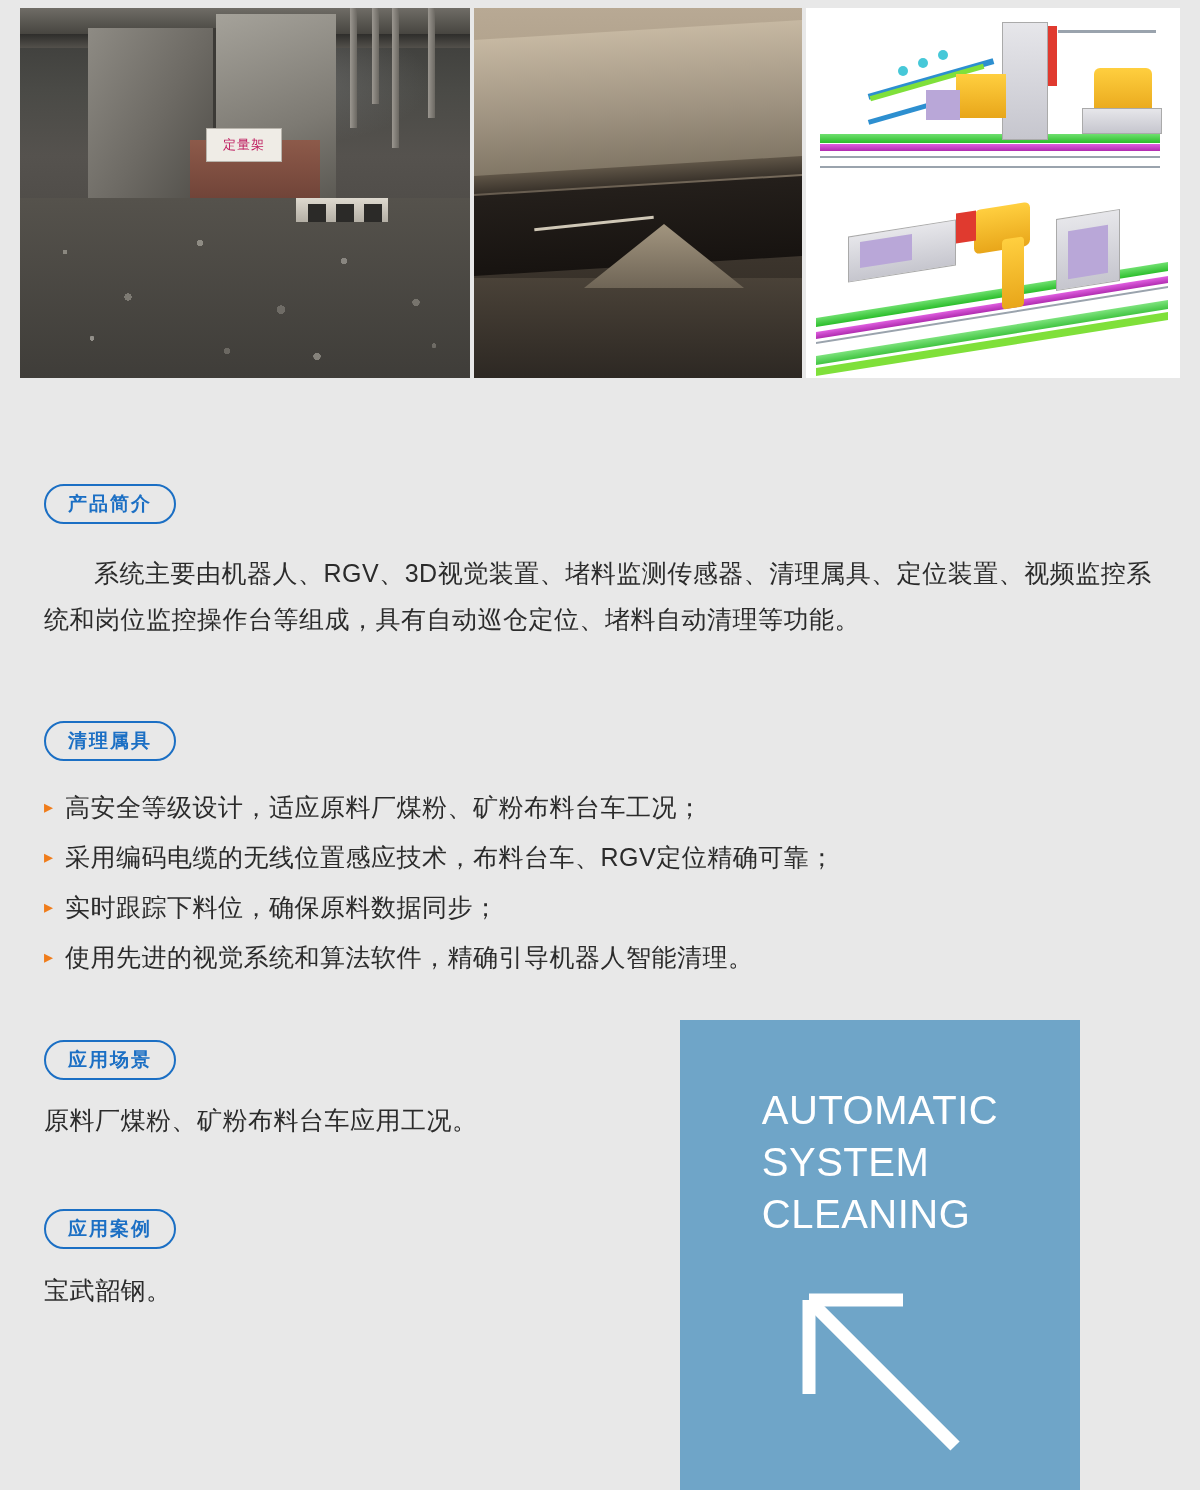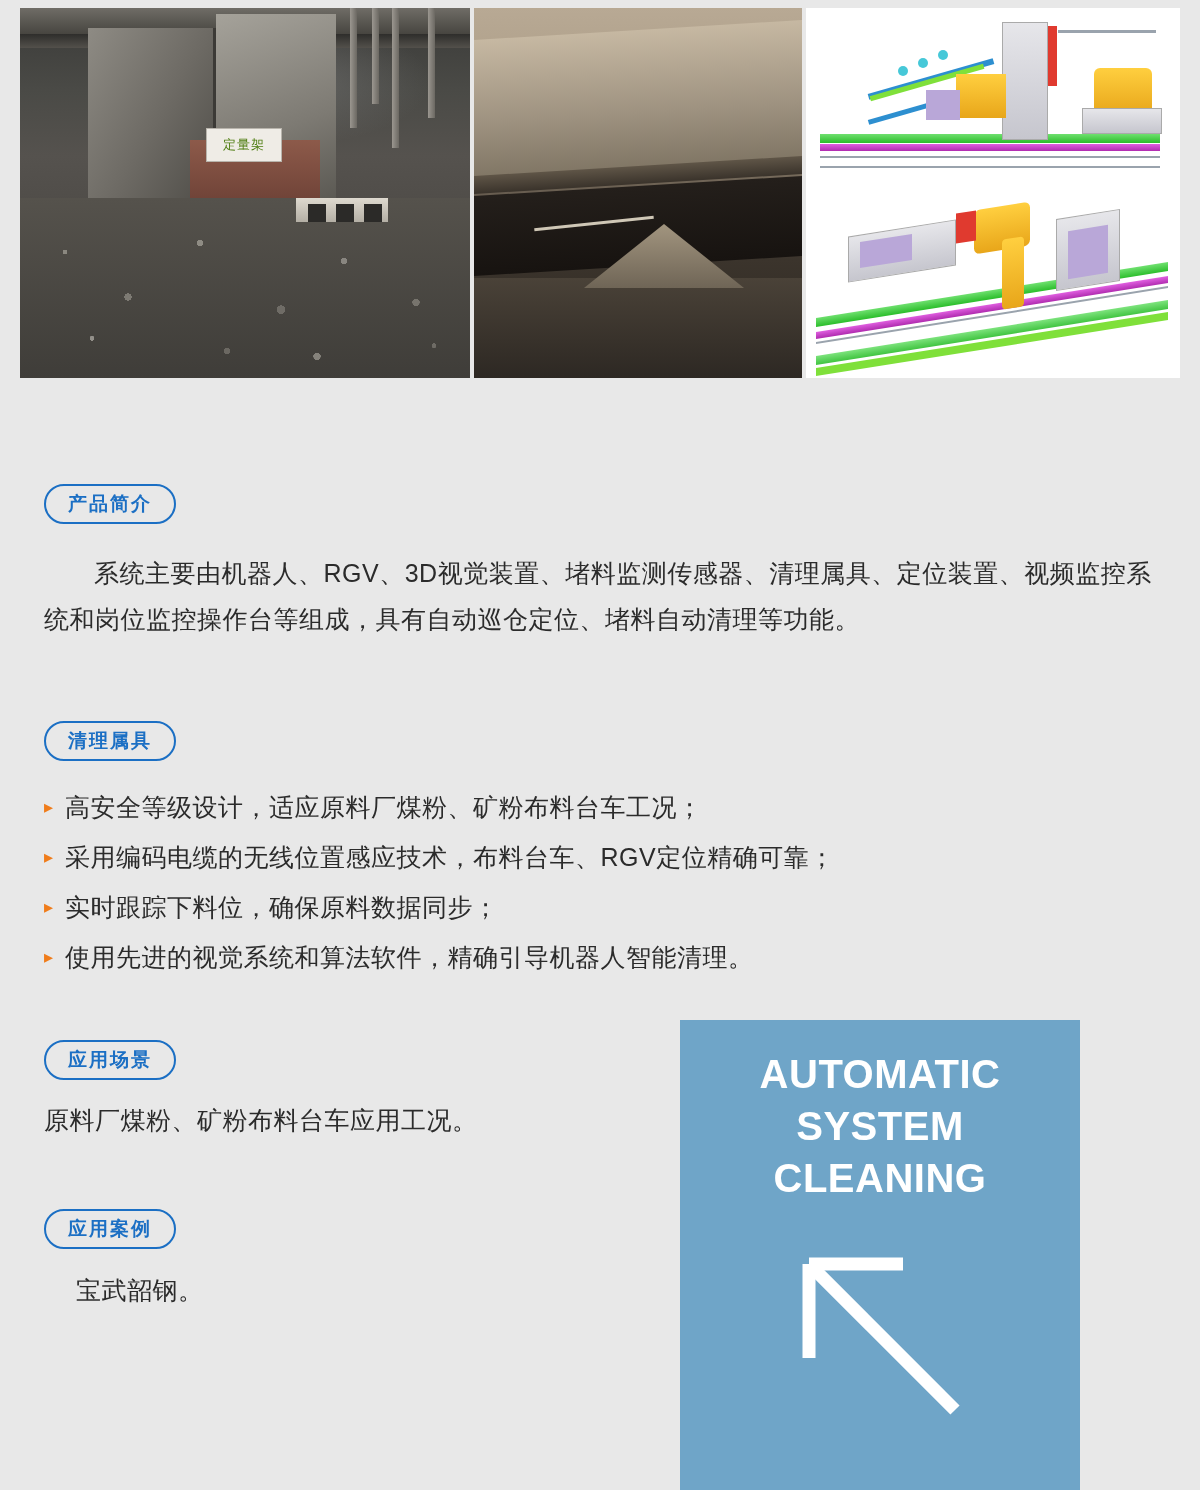--- a/index.html
+++ b/index.html
@@ -56,21 +56,21 @@
     background:linear-gradient(160deg,#a5a29a,#7d7a73 60%,#5a5852);
   }
   .pa-red {
     position:absolute; left:170px; top:132px; width:130px; height:66px;
     background:linear-gradient(180deg,#8d5a4a,#6d4136);
   }
   .pa-sign {
     position:absolute; left:186px; top:120px; width:76px; height:34px;
     background:#efece6; border:1px solid #b8b4ac;
     display:flex; align-items:center; justify-content:center;
-    font-size:13px; color:#4d7c0f; letter-spacing:1px;
+    font-size:13px; color:#be185d; letter-spacing:1px;
   }
   .pa-pipe {
     position:absolute; top:0; width:7px; height:120px;
     background:linear-gradient(90deg,#9b9790,#6b6862);
   }
   .pa-rubble {
     position:absolute; left:0; bottom:0; width:450px; height:180px;
     background:
       radial-gradient(circle 4px at 10% 30%, #8b8880 60%, transparent 62%),
       radial-gradient(circle 6px at 24% 55%, #7d7a73 60%, transparent 62%),
@@ -185,24 +185,24 @@
   }
 
   
   .blue-panel {
     position:absolute; right:120px; bottom:0;
     width:400px; height:470px;
     background:#6fa5c8;
     display:flex; flex-direction:column; align-items:center;
   }
   .panel-title {
-    margin-top:28px;
+    margin-top:64px;
     color:#ffffff;
-    font-size:40px; font-weight:bold;
-    line-height:52px; text-align:center;
+    font-size:40px; font-weight:normal;
+    line-height:52px; text-align:left;
     letter-spacing:.5px;
   }
   .panel-arrow {
     margin-top:46px;
     width:170px; height:170px;
     position:relative;
   }
 </style>
 </head>
 <body>
@@ -301,21 +301,21 @@
       <span class="bullet-text">使用先进的视觉系统和算法软件，精确引导机器人智能清理。</span>
     </div>
   </div>
 
   <div class="sec-head" style="left:44px; top:1040px;">应用场景</div>
 
   <div class="body-text" style="left:44px; top:1098px; width:600px;font-family:Liberation Serif, serif;">原料厂煤粉、矿粉布料台车应用工况。</div>
 
   <div class="sec-head" style="left:44px; top:1209px;">应用案例</div>
 
-  <div class="body-text" style="left:44px; top:1267px; width:600px;margin-left:32px;">宝武韶钢。</div>
+  <div class="body-text" style="left:44px; top:1267px; width:600px;">宝武韶钢。</div>
 
   <div class="blue-panel">
     <div class="panel-title">
       <div>AUTOMATIC</div>
       <div>SYSTEM</div>
       <div>CLEANING</div>
     </div>
     <div class="panel-arrow">
       <svg width="170" height="170" viewBox="0 0 170 170" aria-hidden="true">
         <g stroke="#ffffff" stroke-width="13" fill="none" stroke-linecap="butt">

